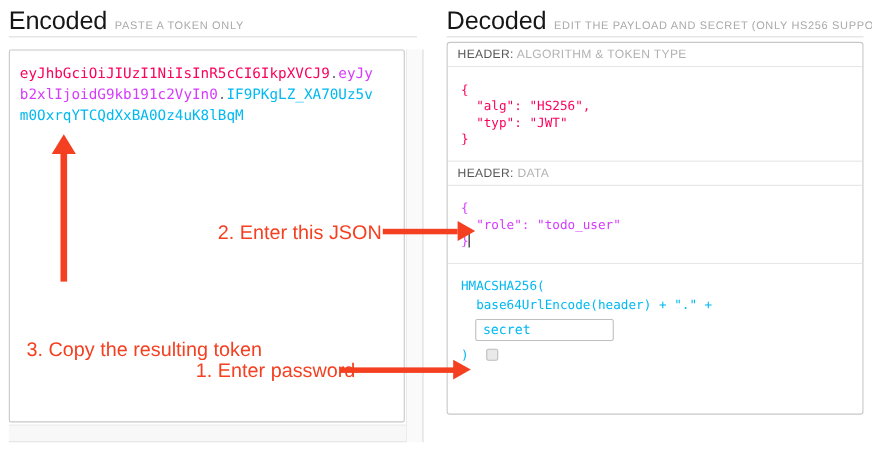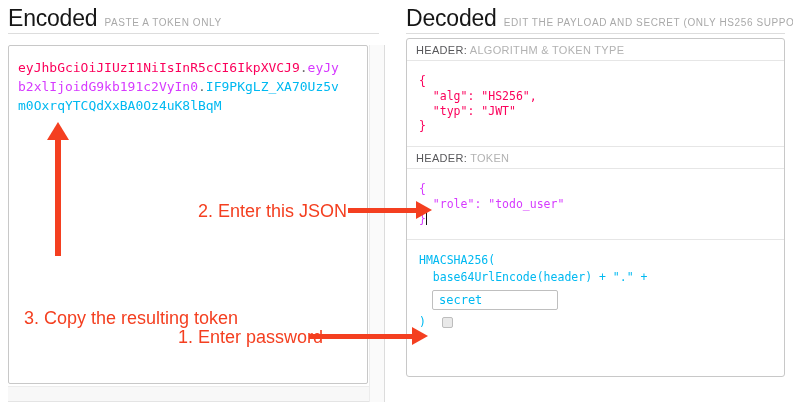--- a/index.html
+++ b/index.html
@@ -164,21 +164,21 @@
   </div>
   <div class="code-block" id="header-code">
     <div class="code-line">{</div>
     <div class="code-line">  "alg": "HS256",</div>
     <div class="code-line">  "typ": "JWT"</div>
     <div class="code-line">}</div>
   </div>
 
   <div class="section-label">
     <span>HEADER:</span>
-    <span class="secondary">TOKEN</span>
+    <span class="secondary">DATA</span>
   </div>
   <div class="code-block" id="payload-code">
     <div class="code-line">{</div>
     <div class="code-line">  "role": "todo_user"</div>
     <div class="code-line"><span>}</span><span class="caret"></span></div>
   </div>
 
   <div class="code-block" id="signature-block">
     <div class="code-line">HMACSHA256(</div>
     <div class="code-line">  base64UrlEncode(header) + "." +</div>

